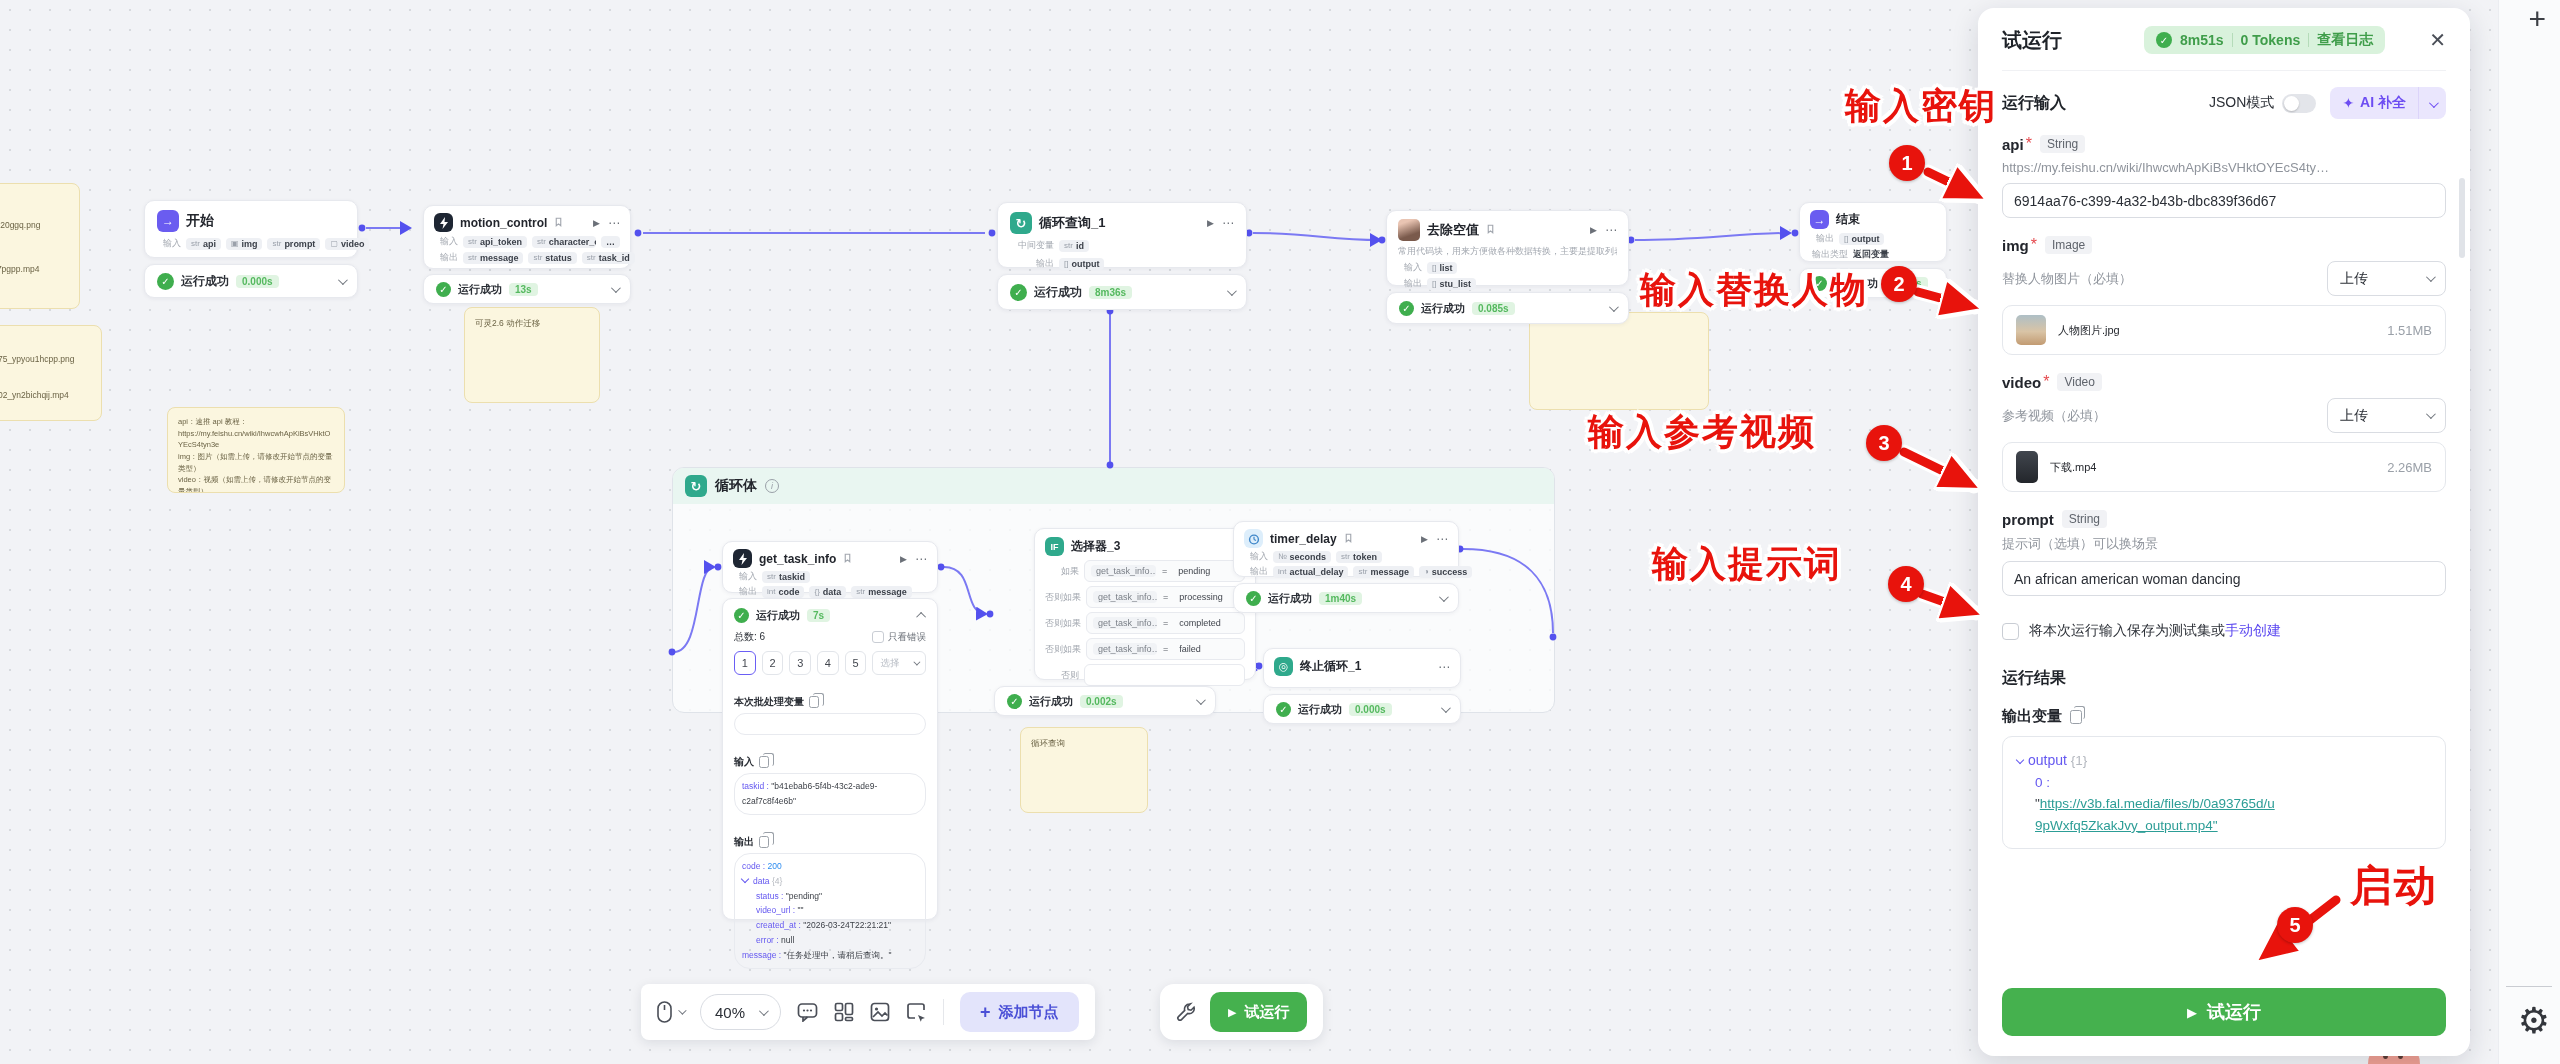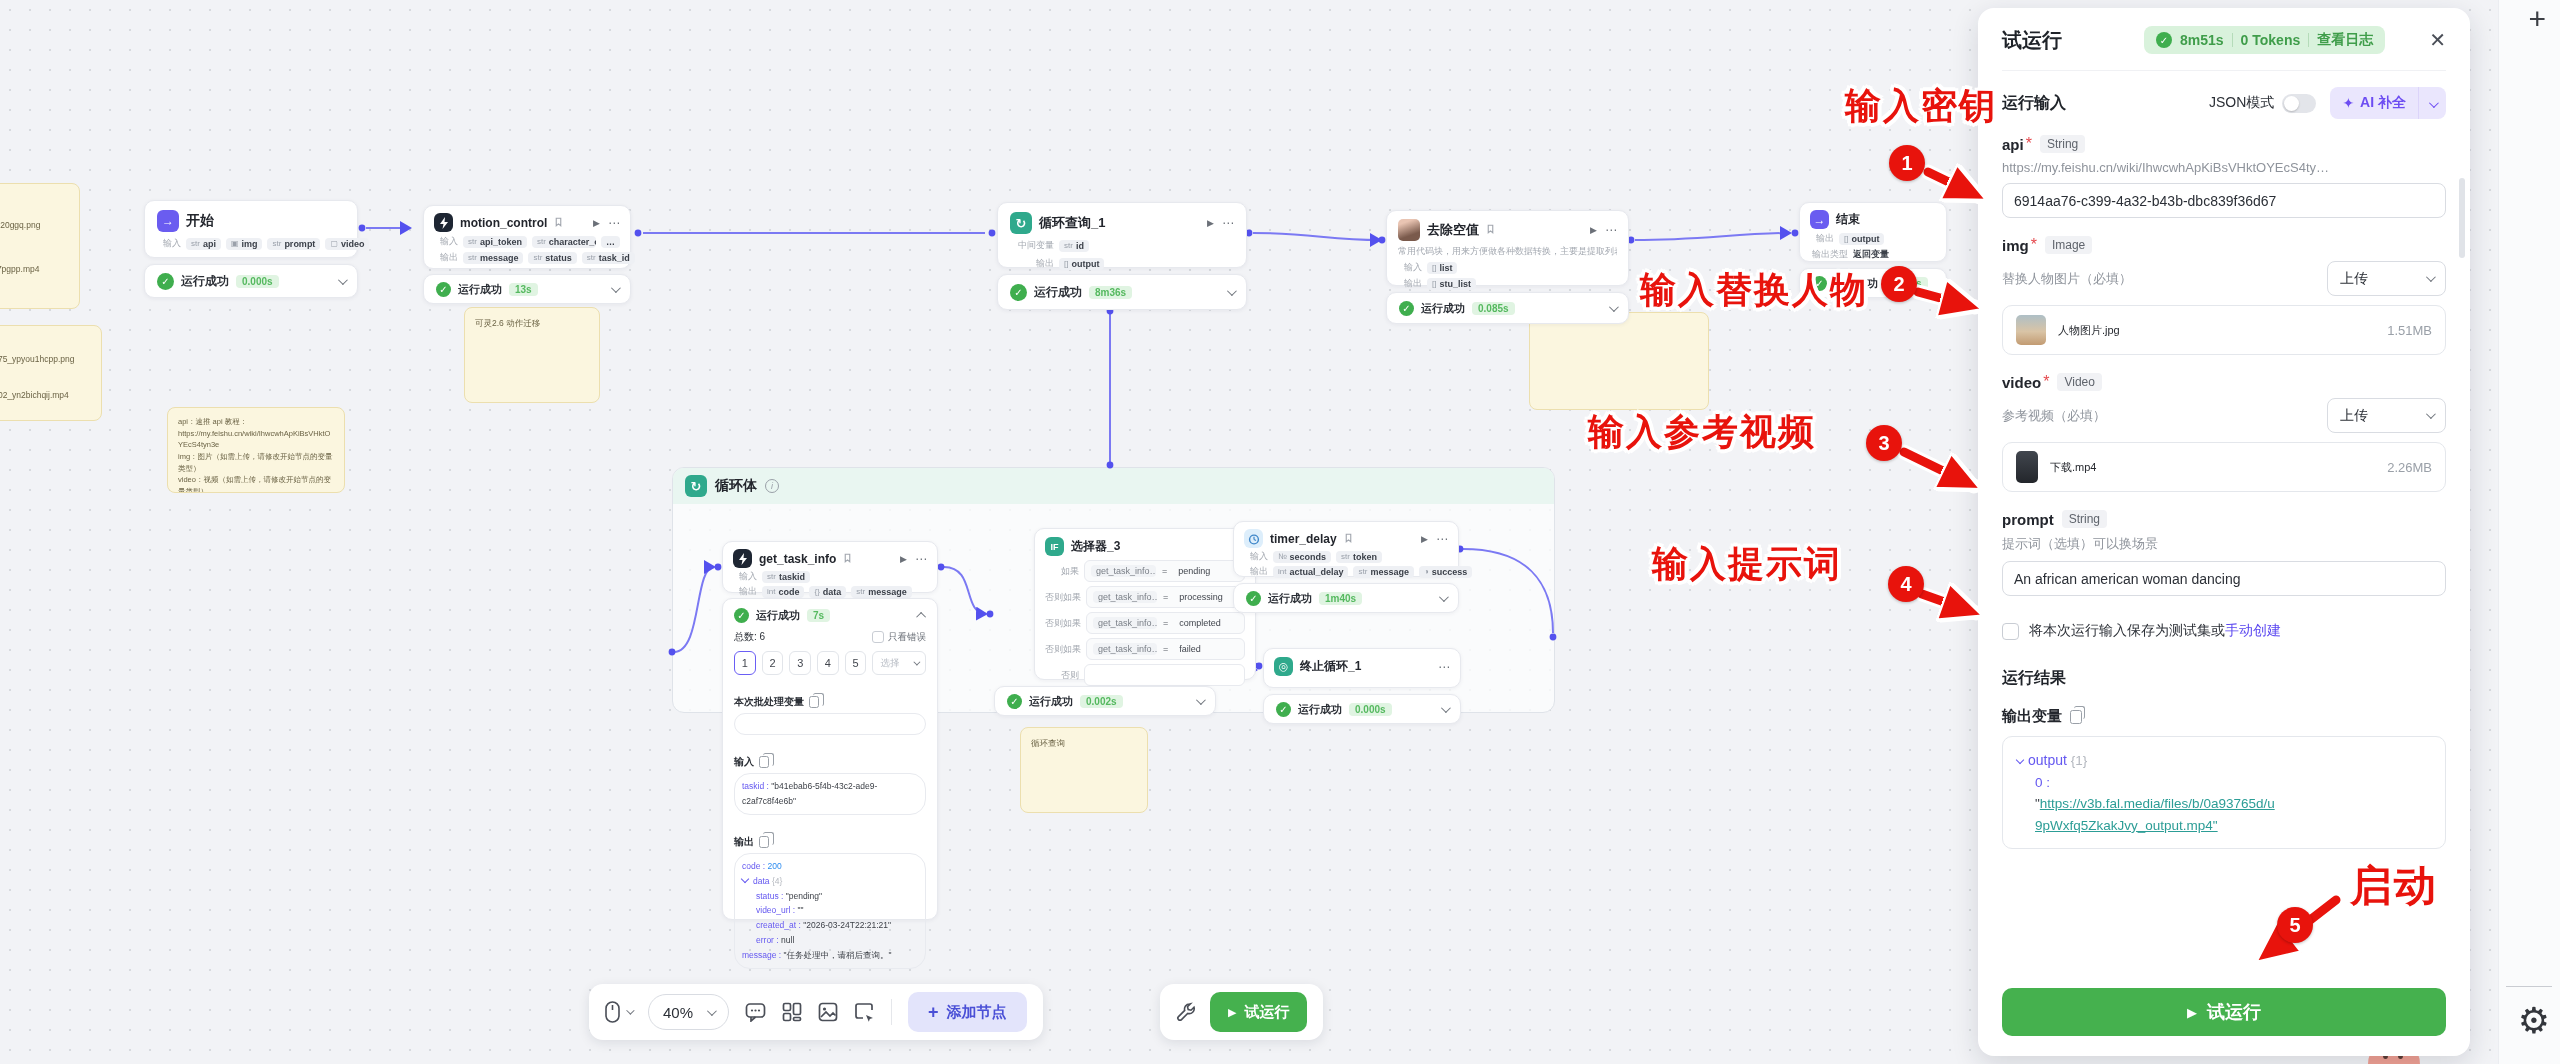--- a/index.html
+++ b/index.html
@@ -587,21 +587,21 @@
       </span>
   </div>
 </div>
 <div class="status" style="left:1263px;top:694px;width:198px;height:30px;">
   <span class="ok" style="width:15px;height:15px;">✓</span>
     <span class="oktxt" style="font-size:11px;">运行成功</span>
   <span class="tbadge">0.000s</span>
     <span class="caret mla"></span>
 </div>
 
-<div class="pill" style="left:589px;top:984px;">
+<div class="pill" style="left:641px;top:984px;border-radius:8px;">
   <span class="tico" style="gap:6px;">
     <svg width="15" height="22" viewBox="0 0 15 22">
         <rect x="1" y="1" width="13" height="20" rx="6.5" fill="none" stroke="#4a4e57" stroke-width="1.6"></rect>
         <line x1="7.5" y1="4" x2="7.5" y2="9" stroke="#4a4e57" stroke-width="1.6"></line>
       </svg>
     <span class="caret" style="width:6px;height:6px;"></span>
   </span>
   <span class="zoomchip">
     <span>40%</span>
       <span class="caret"></span>

